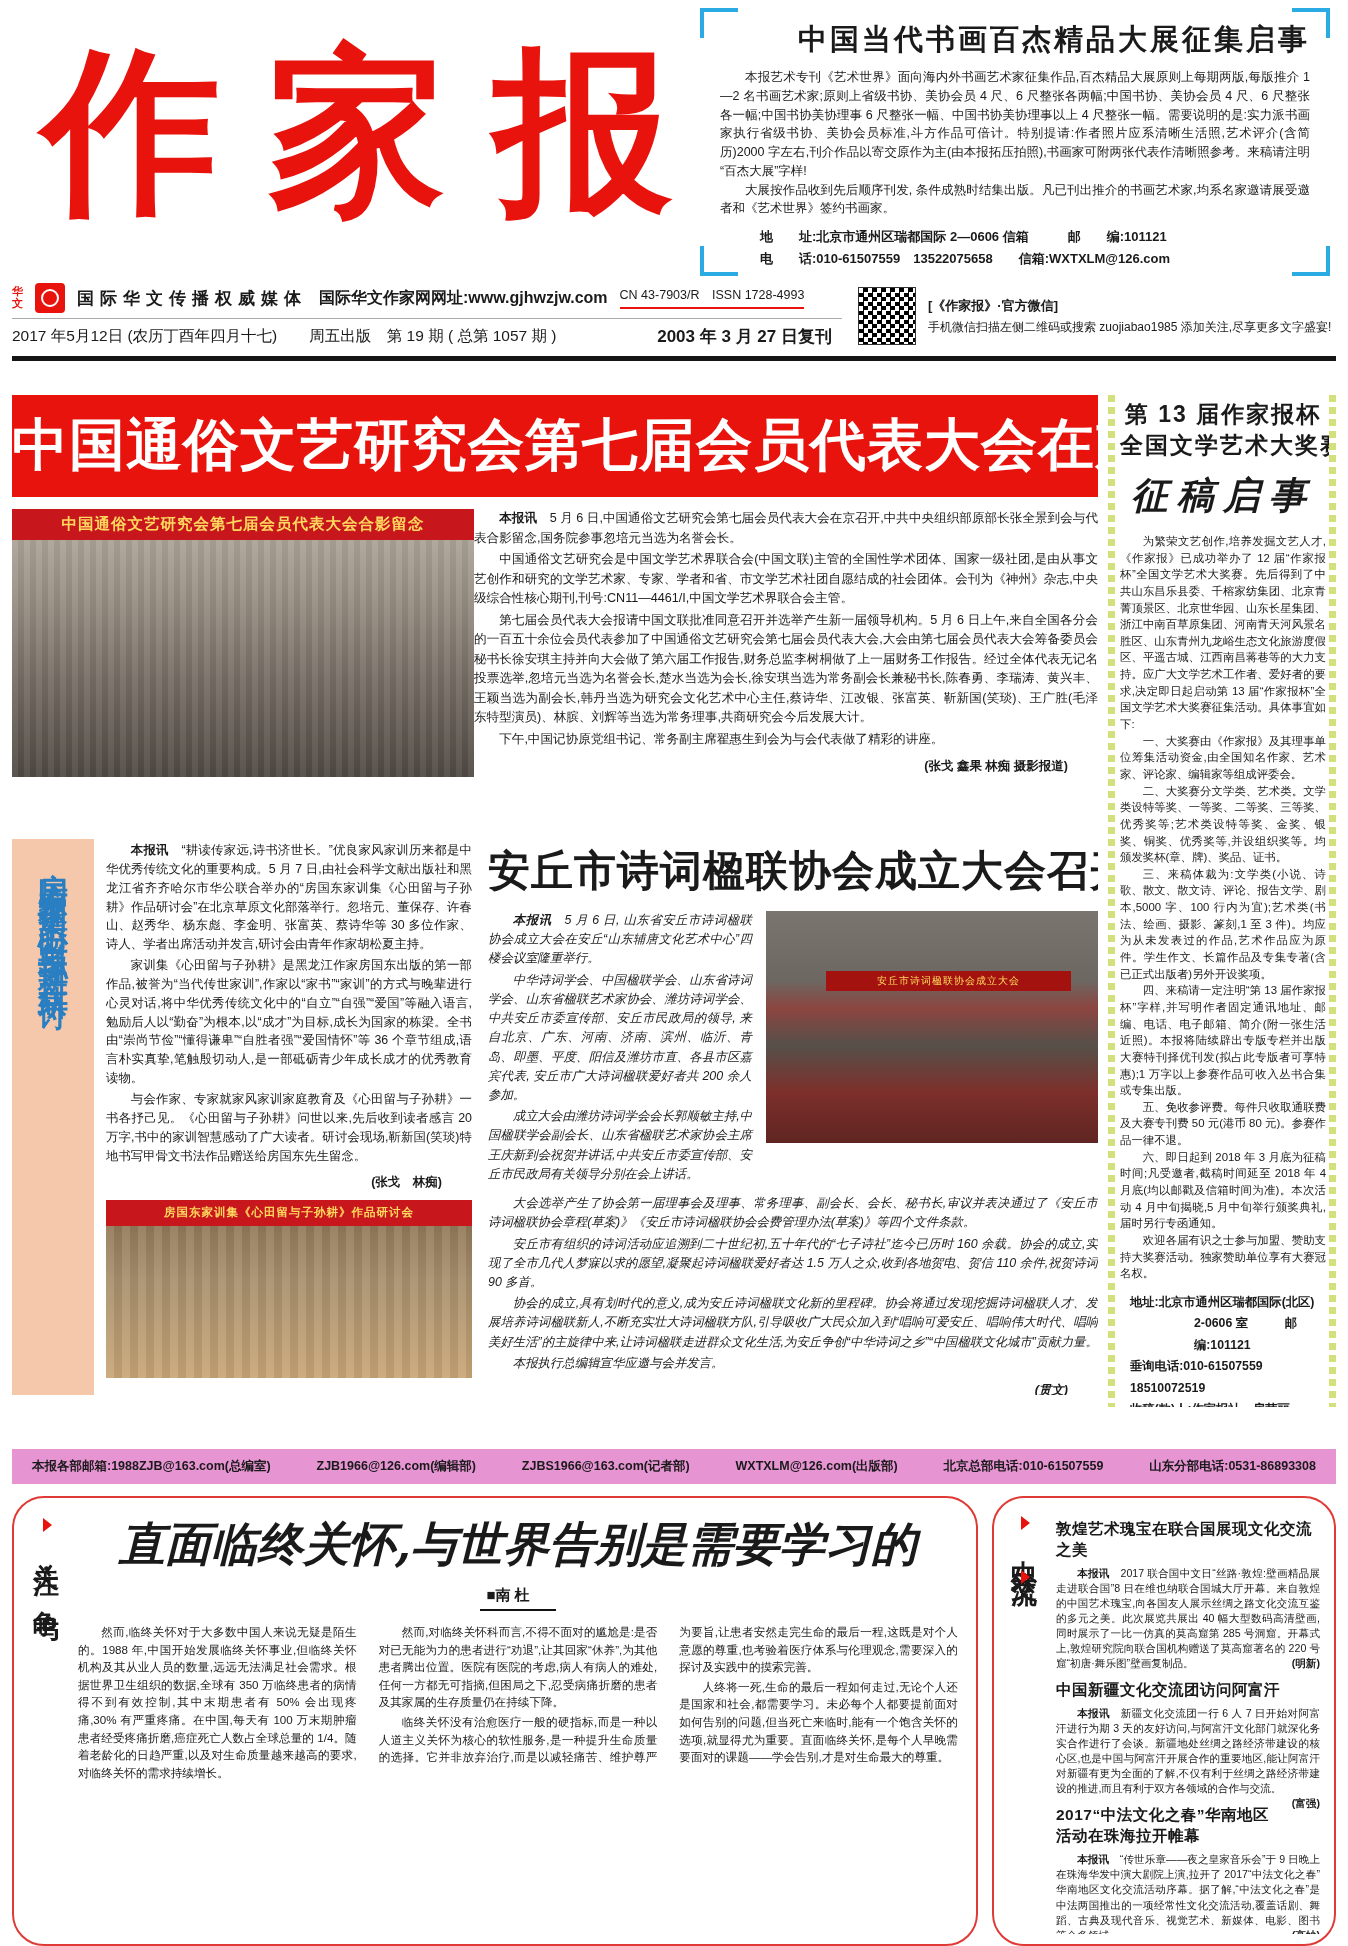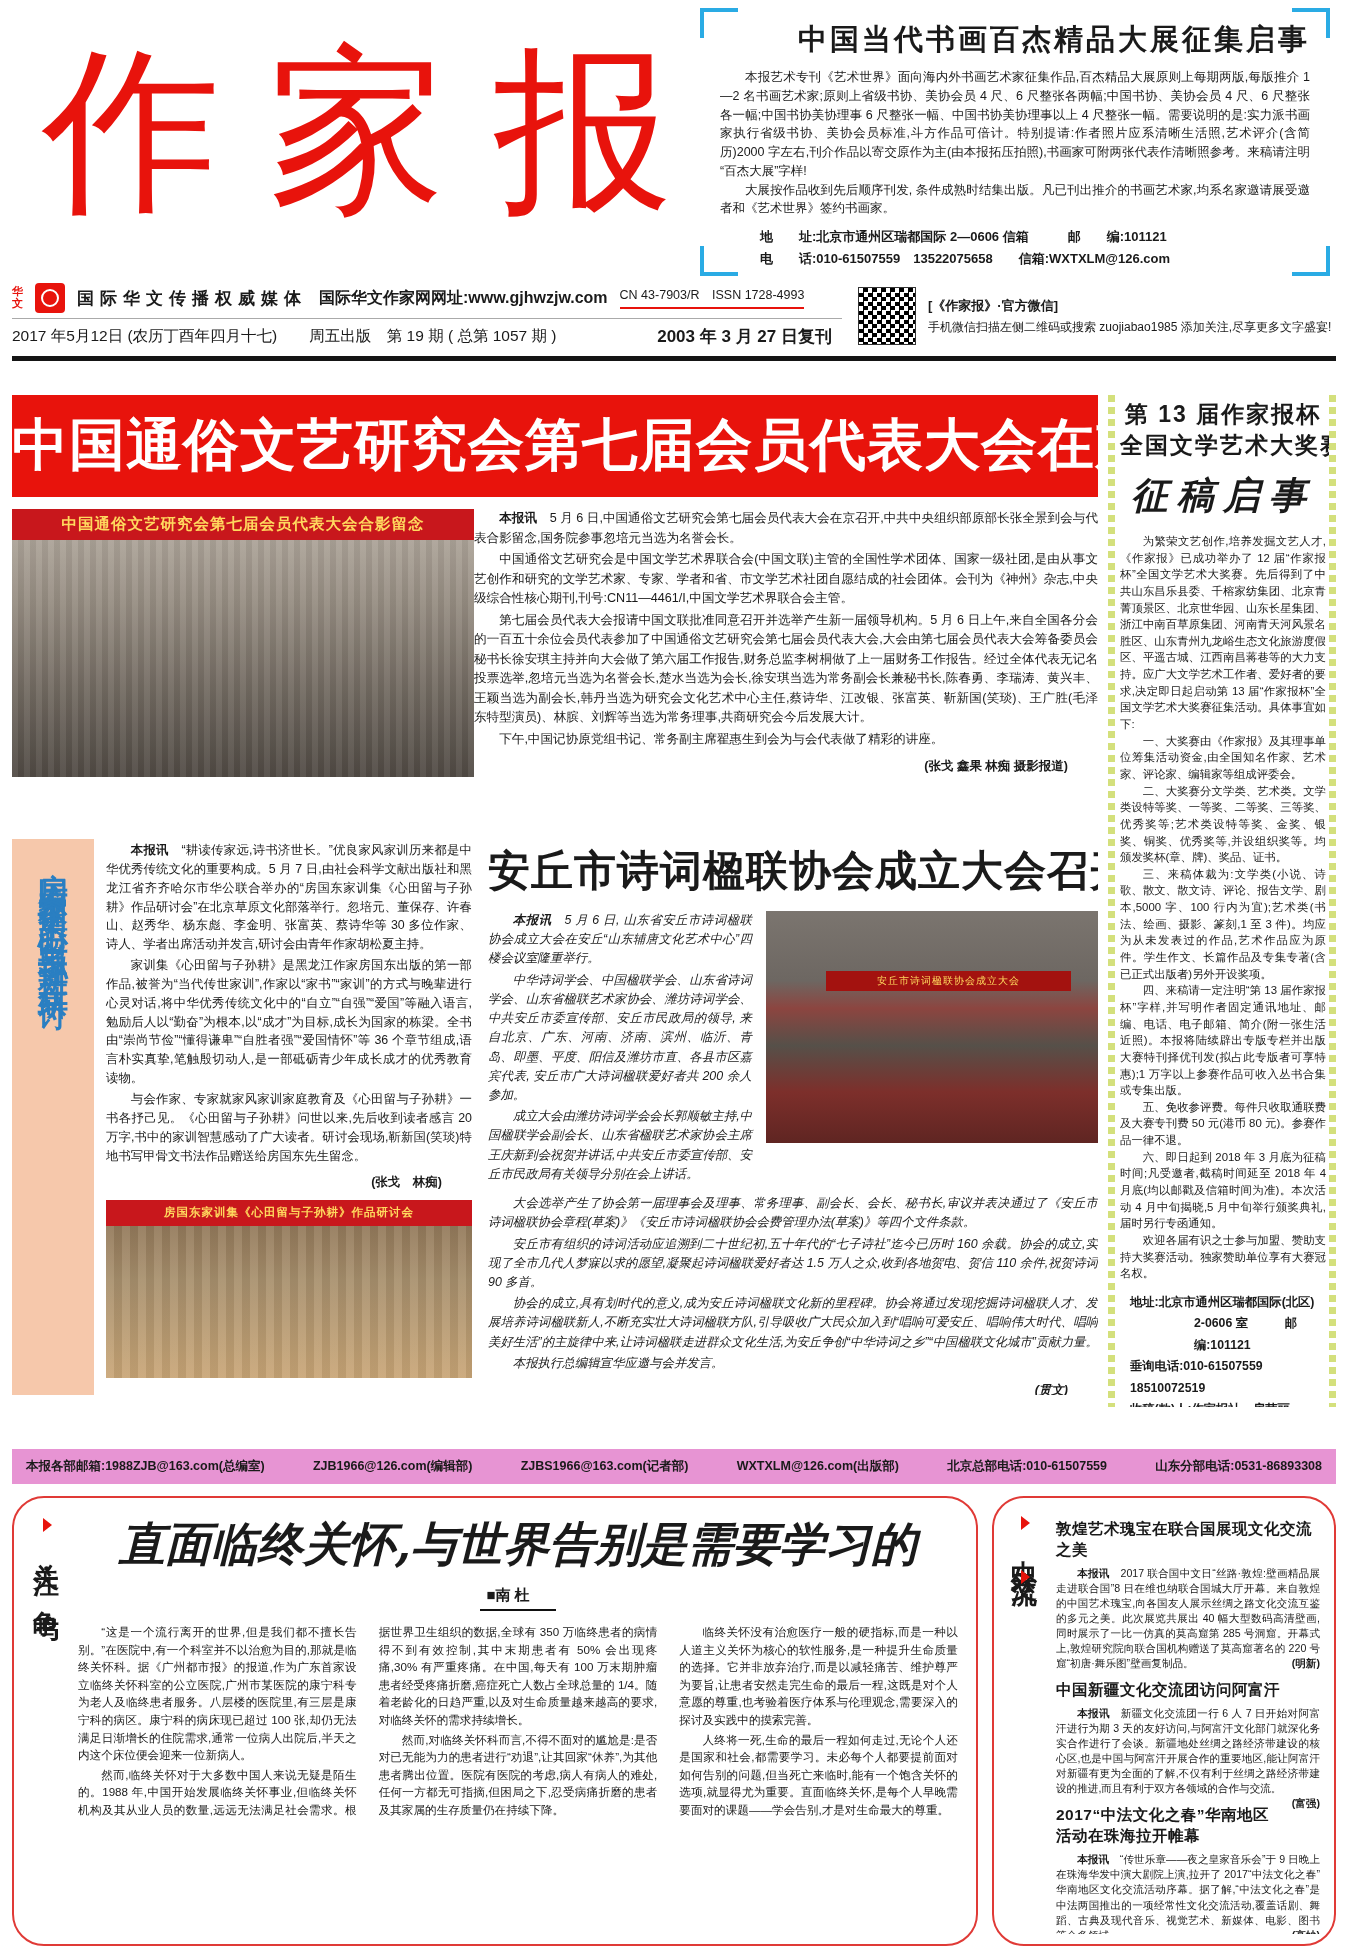--- a/index.html
+++ b/index.html
@@ -4,21 +4,21 @@
 <style>
   * { box-sizing: border-box; margin: 0; padding: 0; }
   body { background:#e8e8e8; font-family:"Liberation Sans", sans-serif; }
   .page { width:1348px; height:1946px; background:#fff; margin:0 auto; position:relative;
           overflow:hidden; color:#1a1a1a; }
 
   
   .masthead { padding:6px 12px 0 12px; }
   .mast-top { display:flex; gap:14px; height:272px; }
   .brand { width:668px; text-align:left; color:#e8130c;
-           font-family:"DejaVu Serif", serif; font-weight:normal;
+           font-family:"DejaVu Serif", serif; font-weight:bold;
            font-size:178px; line-height:250px; letter-spacing:48px; white-space:nowrap;
            text-indent:30px; overflow:hidden; }
   .ad-box { flex:1; position:relative; padding:14px 26px 10px 26px; }
   .corner { position:absolute; width:38px; height:30px; }
   .corner.tl { left:6px; top:2px; border-left:4px solid #2aabe4; border-top:4px solid #2aabe4; }
   .corner.tr { right:6px; top:2px; border-right:4px solid #2aabe4; border-top:4px solid #2aabe4; }
   .corner.bl { left:6px; bottom:2px; border-left:4px solid #2aabe4; border-bottom:4px solid #2aabe4; }
   .corner.br { right:6px; bottom:2px; border-right:4px solid #2aabe4; border-bottom:4px solid #2aabe4; }
   .ad-title { font-size:29px; font-weight:900; text-align:right; letter-spacing:3px; margin-bottom:8px; white-space:nowrap; }
   .ad-box p { font-size:12.5px; line-height:1.5; text-align:justify; text-indent:2em; }
@@ -95,21 +95,21 @@
   
   .rail-t1, .rail-t2 { font-size:23px; font-weight:900; text-align:center; letter-spacing:2px; white-space:nowrap; }
   .rail-t3 { font-size:37px; font-weight:bold; font-family:"DejaVu Serif", serif; font-style:italic;
              text-align:center; letter-spacing:9px; margin:10px 0 12px 0; white-space:nowrap; }
   .rail p { font-size:11.4px; line-height:1.46; text-align:justify; text-indent:2em; }
   .rail-contact { margin-top:10px; font-size:12.3px; font-weight:bold; line-height:1.75;margin-left:10px; }
   .rail-contact div:nth-child(2) { padding-left:5.2em; }
 
   
   .strip { margin:42px 12px 0 12px; background:#e794d3; display:flex; align-items:center;
-           padding:9px 14px; gap:0; justify-content:space-between; }
+           padding:9px 20px; gap:0; justify-content:space-between; }
   .strip span { font-size:12.5px; font-weight:bold; white-space:nowrap; }
 
   
   .bottom { display:flex; gap:14px; padding:12px 12px 0 12px; height:462px; }
   .rbox { border:2px solid #e03a36; border-radius:32px; overflow:hidden; }
   .bl-box { flex:1; display:flex; padding:14px 18px 12px 10px; }
   .v-label { width:46px; display:flex; flex-direction:column; align-items:center; flex:0 0 auto; }
   .tri { width:0; height:0; border-left:9px solid #e8130c; border-top:7px solid transparent;
          border-bottom:7px solid transparent; margin:6px 0 10px 0; }
   .v-label span { writing-mode:vertical-rl; text-orientation:upright; font-size:26px; font-weight:900;
@@ -272,21 +272,20 @@
 
     <div class="rbox bl-box">
       <div class="v-label">
         <span class="tri"></span>
         <span>关注·争鸣</span>
       </div>
       <div class="bl-content">
         <div class="bl-head">直面临终关怀,与世界告别是需要学习的</div>
         <div class="byline"><span>■南 杜</span></div>
         <div class="bl-cols">
-          <p class="p">“这是一个流行离开的世界,但是我们都不擅长告别。”在医院中,有一个科室并不以治愈为目的,那就是临终关怀科。据《广州都市报》的报道,作为广东首家设立临终关怀科室的公立医院,广州市某医院的康宁科专为老人及临终患者服务。八层楼的医院里,有三层是康宁科的病区。康宁科的病床现已超过 100 张,却仍无法满足日渐增长的住院需求,通常一位病人出院后,半天之内这个床位便会迎来一位新病人。</p>
           <p class="p">然而,临终关怀对于大多数中国人来说无疑是陌生的。1988 年,中国开始发展临终关怀事业,但临终关怀机构及其从业人员的数量,远远无法满足社会需求。根据世界卫生组织的数据,全球有 350 万临终患者的病情得不到有效控制,其中末期患者有 50% 会出现疼痛,30% 有严重疼痛。在中国,每天有 100 万末期肿瘤患者经受疼痛折磨,癌症死亡人数占全球总量的 1/4。随着老龄化的日趋严重,以及对生命质量越来越高的要求,对临终关怀的需求持续增长。</p>
           <p class="p">然而,对临终关怀科而言,不得不面对的尴尬是:是否对已无能为力的患者进行“劝退”,让其回家“休养”,为其他患者腾出位置。医院有医院的考虑,病人有病人的难处,任何一方都无可指摘,但困局之下,忍受病痛折磨的患者及其家属的生存质量仍在持续下降。</p>
           <p class="p">临终关怀没有治愈医疗一般的硬指标,而是一种以人道主义关怀为核心的软性服务,是一种提升生命质量的选择。它并非放弃治疗,而是以减轻痛苦、维护尊严为要旨,让患者安然走完生命的最后一程,这既是对个人意愿的尊重,也考验着医疗体系与伦理观念,需要深入的探讨及实践中的摸索完善。</p>
           <p class="p">人终将一死,生命的最后一程如何走过,无论个人还是国家和社会,都需要学习。未必每个人都要提前面对如何告别的问题,但当死亡来临时,能有一个饱含关怀的选项,就显得尤为重要。直面临终关怀,是每个人早晚需要面对的课题——学会告别,才是对生命最大的尊重。</p>
         </div>
       </div>
     </div>
 
     <div class="rbox br-box">
       <div class="v-label">

